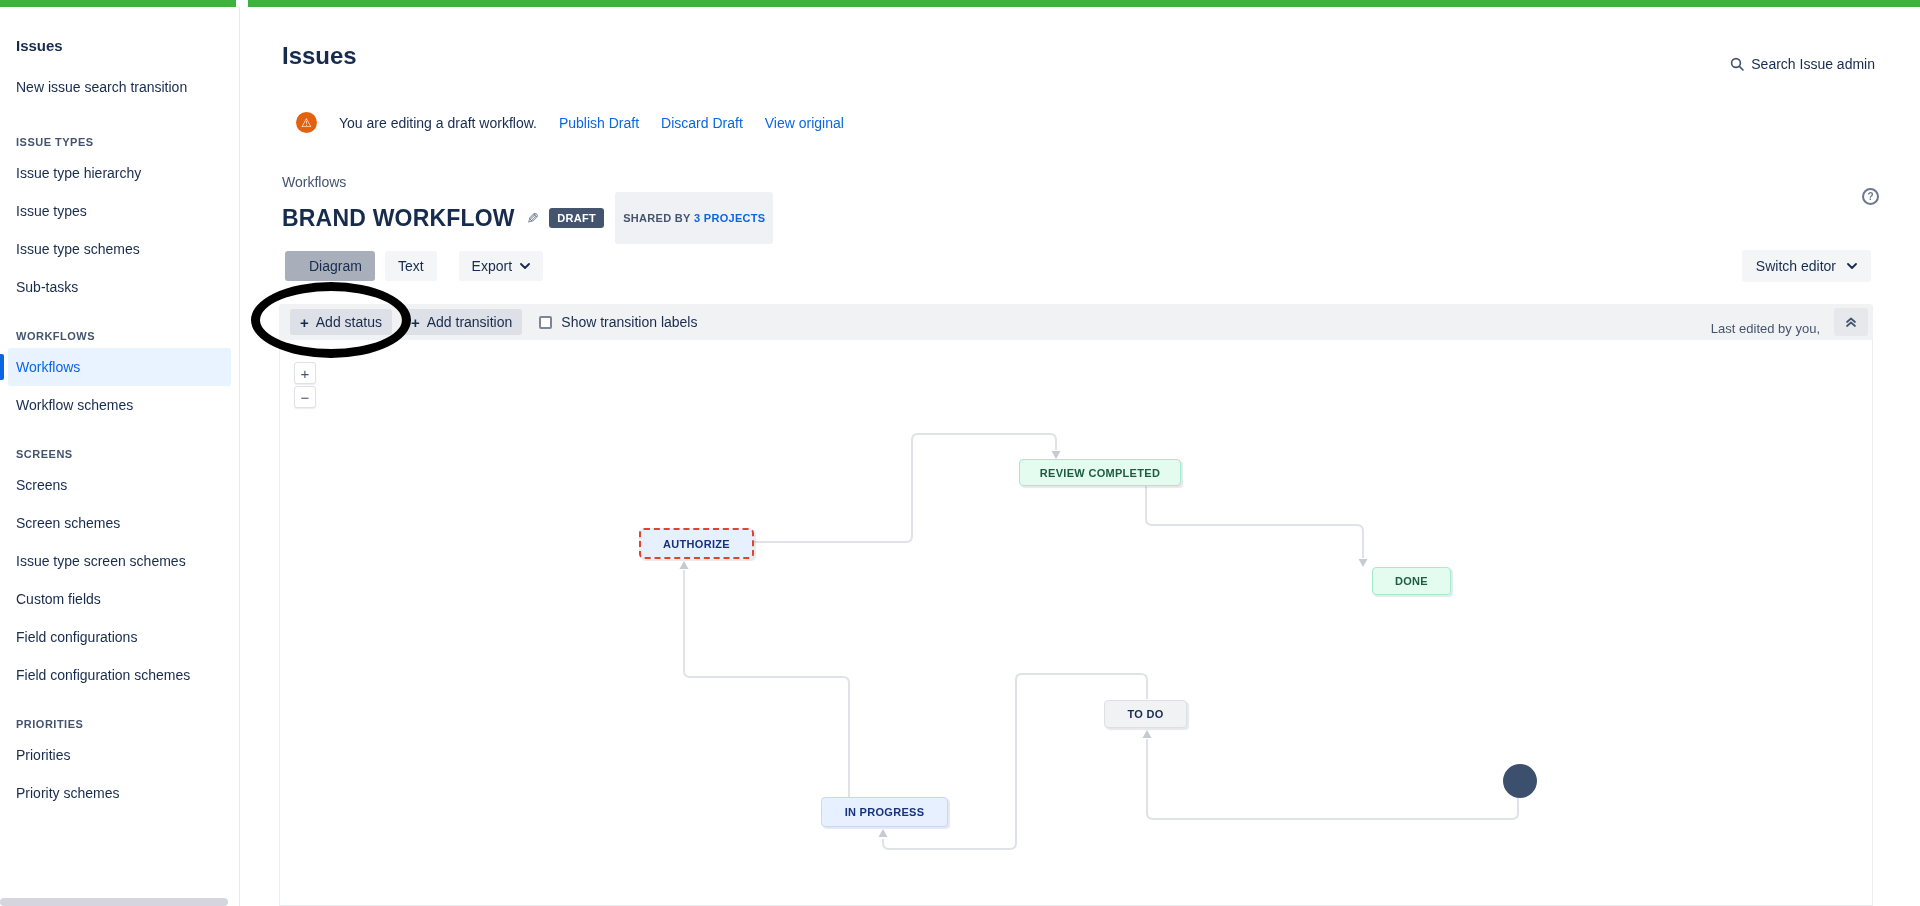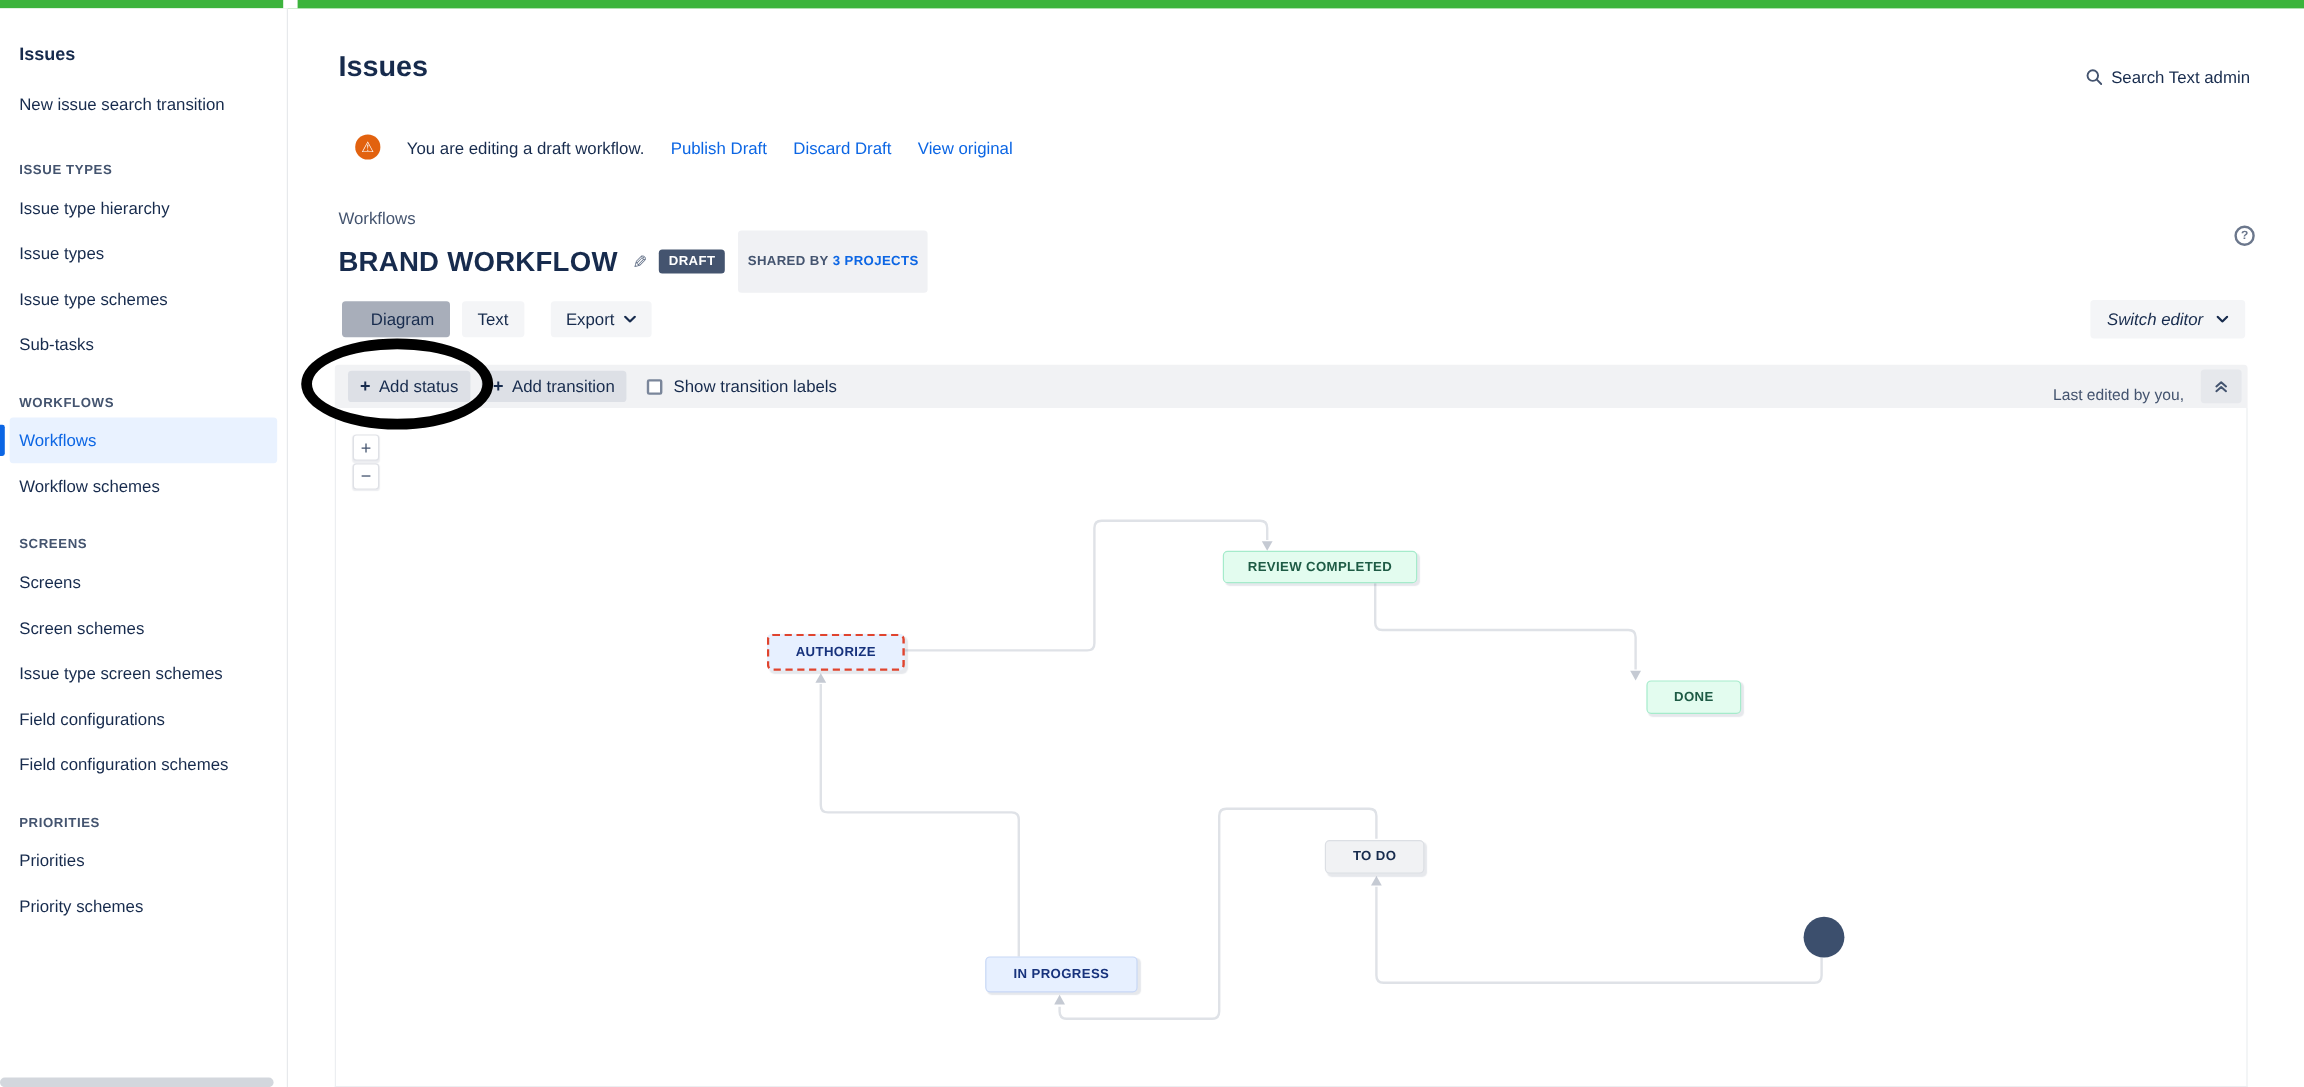--- a/index.html
+++ b/index.html
@@ -40,21 +40,21 @@
   .badge-shared { background:var(--badge-gray-bg); font-size:11px; font-weight:700; padding:20px 8px; border-radius:3px; letter-spacing:.3px; }
   .badge-shared .pfx { color:var(--text-subtle); }
   .badge-shared .lnk { color:var(--link-blue); cursor:pointer; }
   .help-btn { position:absolute; right:41px; top:188px; width:17px; height:17px; border:2px solid #6B778C; border-radius:50%; color:#6B778C; font-size:10px; font-weight:700; display:flex; align-items:center; justify-content:center; cursor:pointer; }
 
   
   .tabs-row { position:absolute; left:285px; top:251px; display:flex; align-items:center; gap:10px; }
   .tab-btn { font-size:14px; color:var(--text-navy); padding:7px 13px; border-radius:3px; background:var(--tab-gray-bg); cursor:pointer; display:flex; align-items:center; gap:8px; }
   .tab-btn.selected { background:var(--tab-selected-bg);padding-left:24px; }
   .tab-btn.export { margin-left:12px; }
-  .switch-editor { position:absolute; right:49px; top:250px; background:var(--tab-gray-bg); border-radius:3px; padding:8px 14px; font-size:14px; color:var(--text-navy); display:flex; align-items:center; gap:11px; cursor:pointer;font-style:italic; }
+  .switch-editor { position:absolute; right:49px; top:250px; background:var(--tab-gray-bg); border-radius:3px; padding:8px 14px; font-size:14px; color:var(--text-navy); display:flex; align-items:center; gap:11px; cursor:pointer; }
 
   
   .wf-toolbar { position:absolute; left:279px; top:304px; width:1594px; height:36px; background:var(--toolbar-bg); border-radius:3px 3px 0 0; display:flex; align-items:center; padding:0 5px 0 11px; }
   .tool-btn { background:var(--button-gray); border-radius:3px; padding:5px 10px; font-size:14px; color:var(--text-navy); display:flex; align-items:center; gap:7px; cursor:pointer; }
   .tool-btn .plus { font-weight:700; font-size:15px; line-height:1; }
   .tool-btn + .tool-btn { margin-left:9px; }
   .cb-wrap { display:flex; align-items:center; gap:9px; margin-left:17px; font-size:14px; color:var(--text-navy); cursor:pointer; }
   .checkbox { width:13px; height:13px; border:2px solid #7A869A; border-radius:2px; background:#fff; }
   .tb-spacer { flex:1; }
   .last-edited { font-size:13px; color:var(--text-subtle); margin-right:14px;margin-top:12px; }
@@ -96,38 +96,39 @@
 
     <div class="sb-section-label">WORKFLOWS</div>
     <div class="side-item active">Workflows</div>
     <div class="side-item">Workflow schemes</div>
 
     <div class="sb-section-label">SCREENS</div>
     <div class="side-item">Screens</div>
     <div class="side-item">Screen schemes</div>
     <div class="side-item">Issue type screen schemes</div>
 
+    <div class="side-item">Custom fields</div>
     <div class="side-item">Field configurations</div>
     <div class="side-item">Field configuration schemes</div>
 
     <div class="sb-section-label">PRIORITIES</div>
     <div class="side-item">Priorities</div>
     <div class="side-item">Priority schemes</div>
 
     <div class="sb-scrollbar"></div>
   </nav>
 
   <h1 class="page-title">Issues</h1>
 
   <div class="admin-search">
     <svg width="14" height="14" viewBox="0 0 14 14">
         <circle cx="6" cy="6" r="4.4" fill="none" stroke="#44546F" stroke-width="1.6"></circle>
         <line x1="9.4" y1="9.4" x2="13" y2="13" stroke="#44546F" stroke-width="1.6" stroke-linecap="round"></line>
       </svg>
-    <span>Search Text admin</span>
+    <span>Search Issue admin</span>
   </div>
 
   <div class="draft-banner">
     <span class="warn-icon">⚠</span>
     <span class="msg">You are editing a draft workflow.</span>
     <a class="banner-link">Publish Draft</a>
     <a class="banner-link">Discard Draft</a>
     <a class="banner-link">View original</a>
   </div>
 

